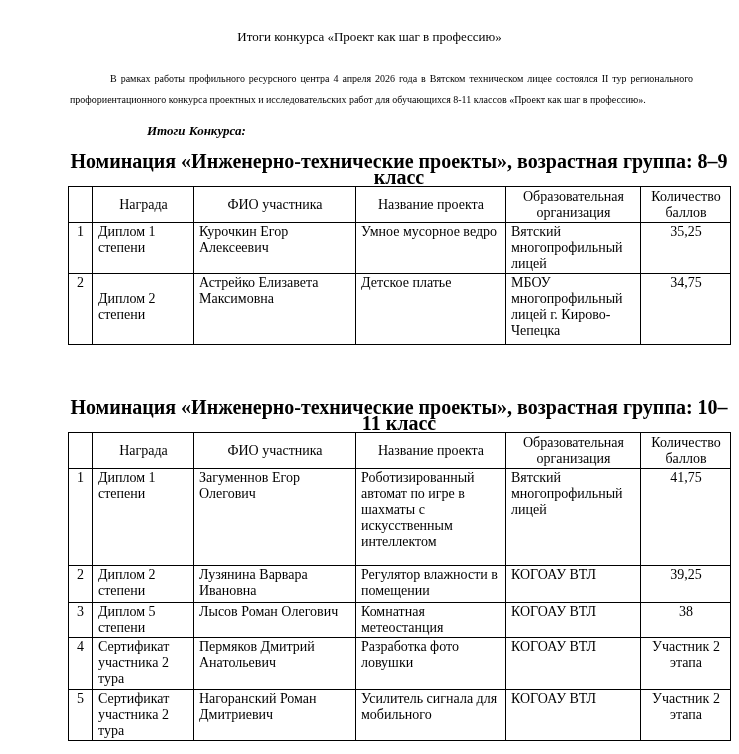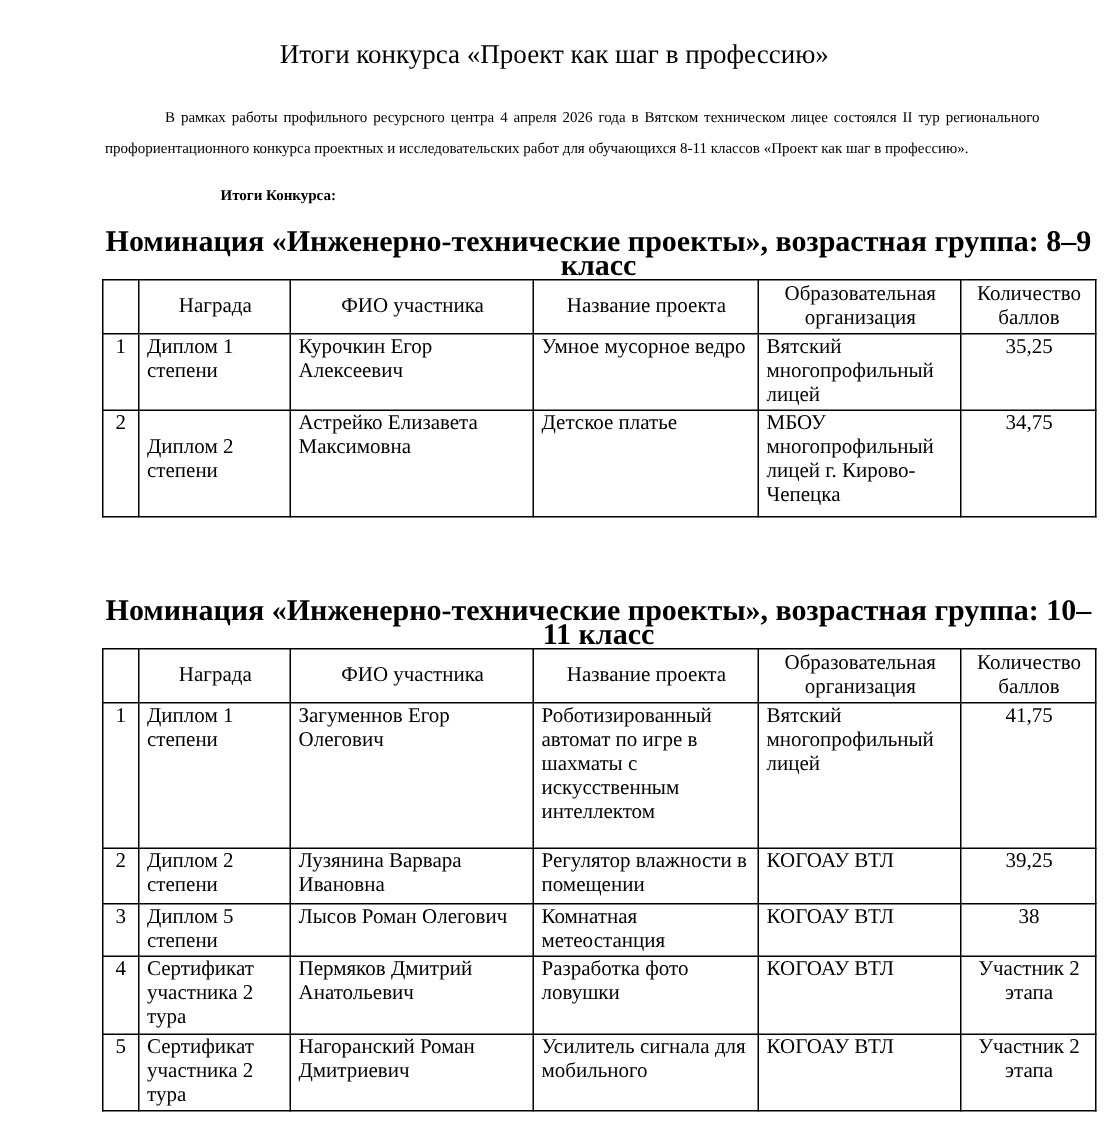--- a/index.html
+++ b/index.html
@@ -12,39 +12,40 @@
     font-family: "Liberation Serif", "DejaVu Serif", serif;
   }
   .page {
     width: 739px;
     height: 754px;
     position: relative;
   }
   .doc-title {
     margin-top: 26px;
     text-align: center;
-    font-size: 18px;
+    font-size: 13px;
     font-weight: normal;
     line-height: 21px;
   }
   .body-par {
     width: 623px;
     margin-left: 70px;
     text-align: justify;
     text-indent: 40px;
     font-size: 10px;
     line-height: 21px;
   }
   .par-first { margin-top: 21px; }
   .results-label {
     margin-top: 10px;
     margin-left: 147px;
-    font-size: 10px;
+    font-size: 13px;
     font-weight: bold;
     line-height: 21px;
+    font-style: italic;
   }
   .table-heading {
     width: 662px;
     margin-left: 68px;
     margin-top: 12px;
     text-align: center;
     font-size: 20px;
     font-weight: bold;
     line-height: 16px;
     margin-bottom: 1px;

